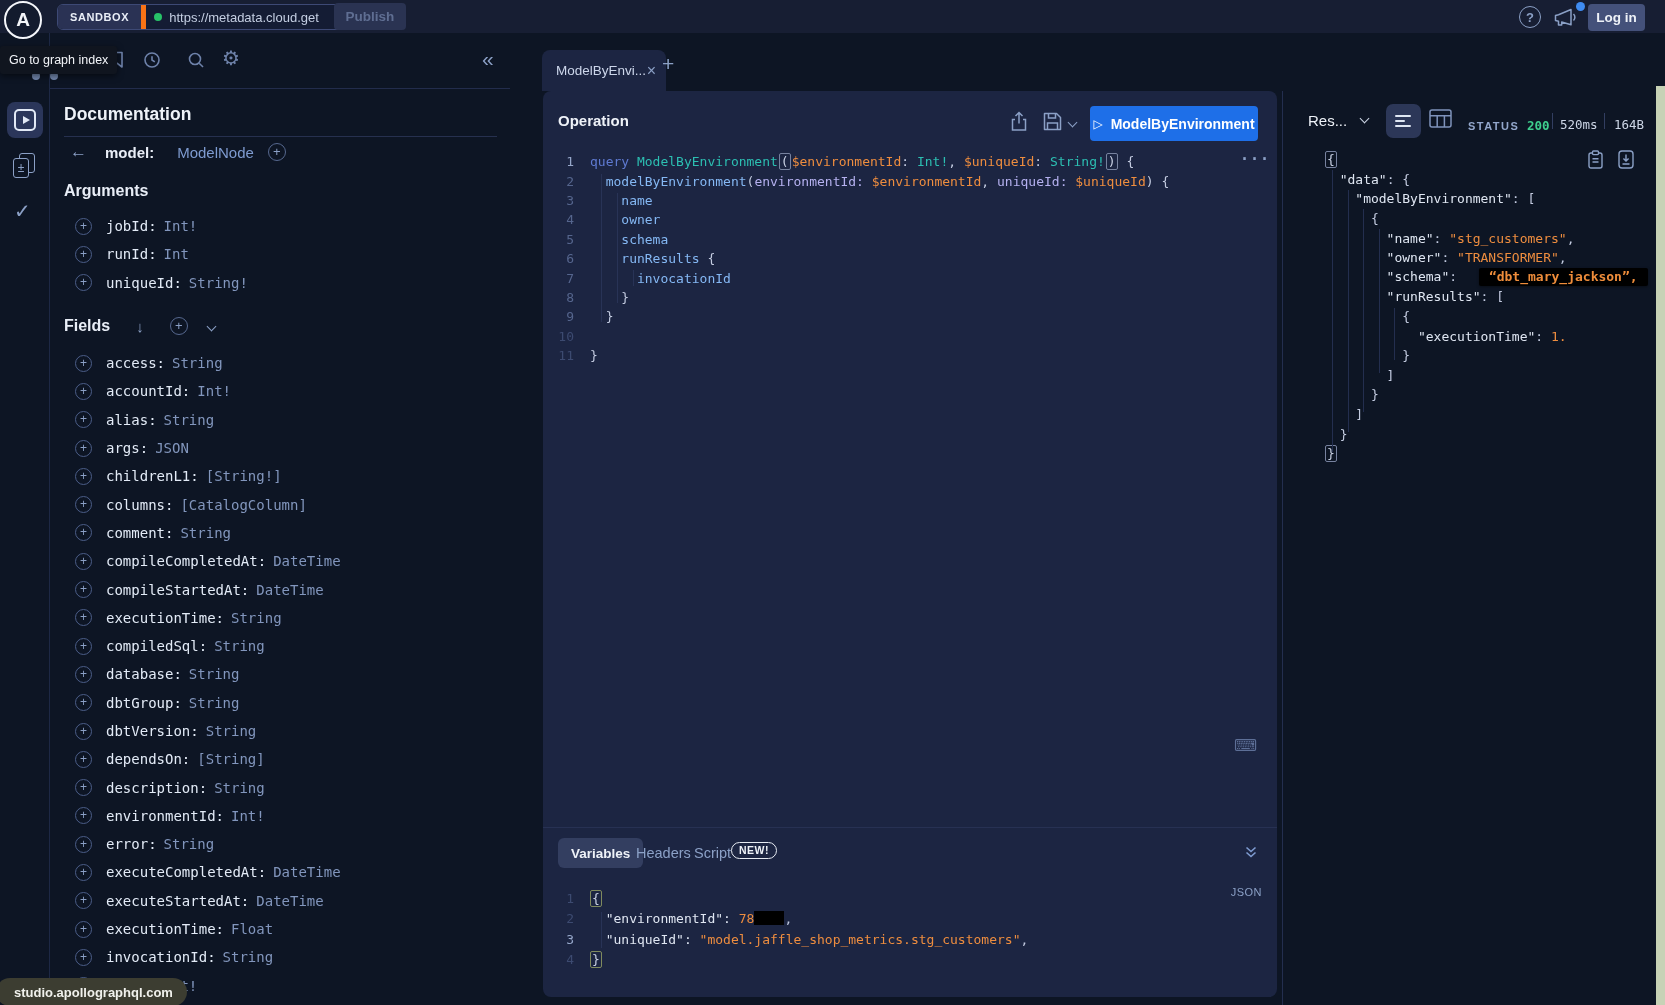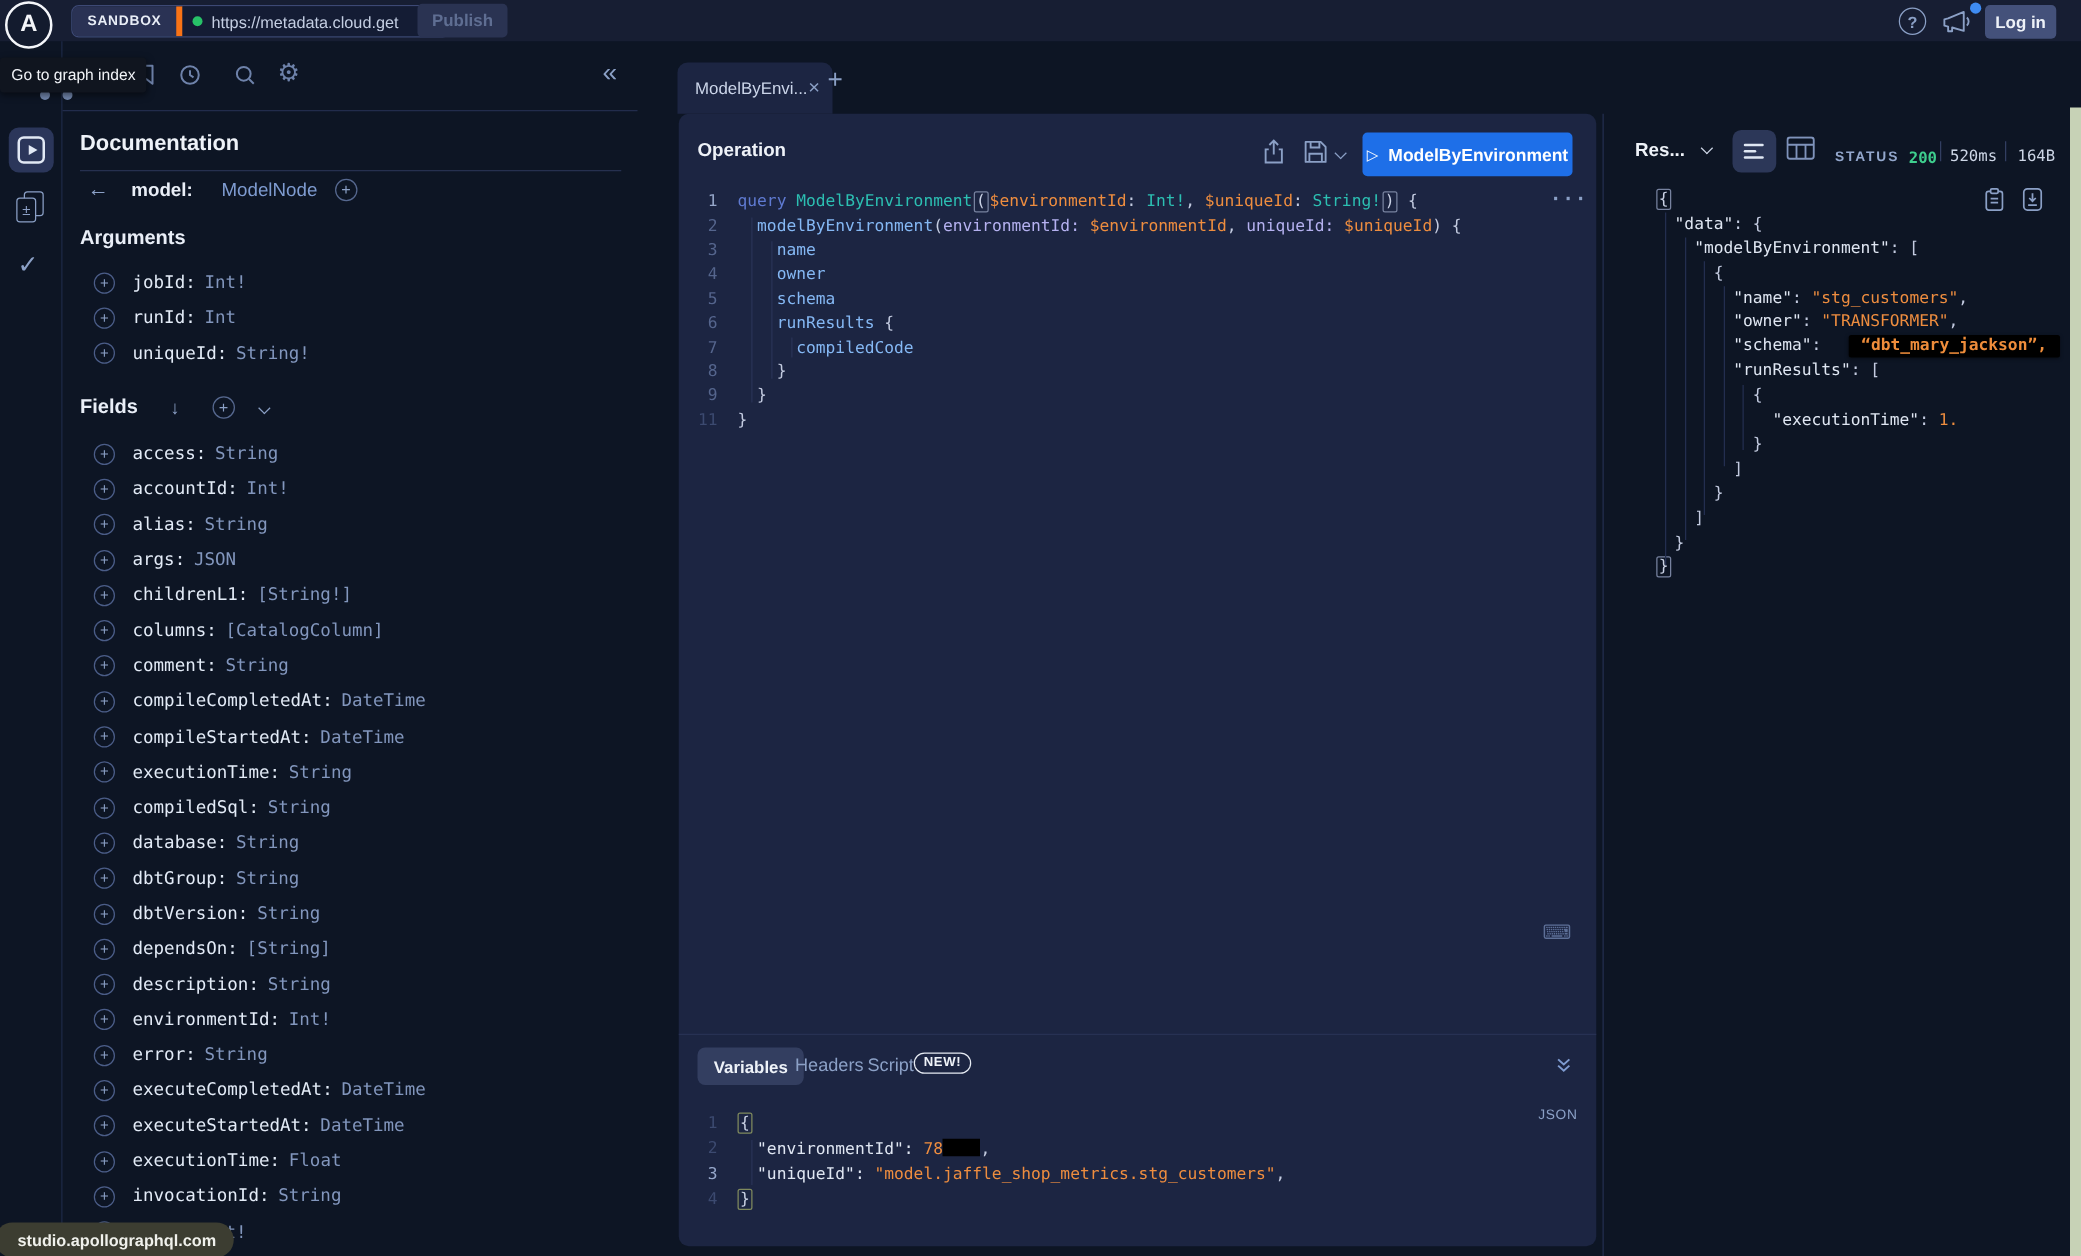--- a/index.html
+++ b/index.html
@@ -120,21 +120,21 @@
   .vtab-active { left:558px; top:838px; height:30px; background:#333e60; border-radius:6px; padding:12px 13px;
                  display:flex; align-items:center; font-size:13.5px; font-weight:bold; color:#eef2f8; }
   .vtab { top:845px; font-size:14.5px; color:#8ba0c6; }
   .newbadge { left:731px; top:842px; border:1.5px solid #e6ebf3; border-radius:9px; padding:1px 7px 2px;
               font-size:10.5px; font-weight:bold; color:#eef2f8; letter-spacing:.5px; }
   .jsonlbl { left:1200px; top:886px; width:62px; text-align:right; font-size:11px; color:#8ba0c6; letter-spacing:.5px; }
   .ved .ed-line { height:20.5px; }
 
   
   .resp-border { left:1282px; top:91px; width:1px; height:914px; background:#232e4f; }
-  .resp-title { left:1308px; top:112px; font-size:15px; font-weight:bold; color:#eef2f8; display:flex; align-items:center; gap:14px; }
+  .resp-title { left:1308px; top:112px; font-size:15px; font-weight:normal; color:#eef2f8; display:flex; align-items:center; gap:14px; }
   .viewbtn { left:1386px; top:104px; width:35px; height:34px; background:#2c3758; border-radius:7px;
              display:flex; flex-direction:column; justify-content:center; gap:3px; padding-left:9px; }
   .viewbtn i { display:block; height:2px; background:#dfe7f3; border-radius:1px; }
   .tblbtn { left:1429px; top:109px; }
   .stat-lbl { left:1468px; top:120px; font-size:11px; letter-spacing:1.5px; color:#93a7cc; font-weight:bold; }
   .stat-code { left:1527px; top:118px; font-size:12.5px; font-weight:bold; color:#3ecf8e; font-family:"DejaVu Sans Mono", monospace; }
   .vsep { top:113px; width:1px; height:16px; background:#323e61; }
   .stat-val { top:117px; font-size:12.5px; color:#cdd6e6; font-family:"DejaVu Sans Mono", monospace; }
   .resp-copy { left:1588px; top:150px; } .resp-dl { left:1618px; top:150px; }
   .red { left:1283px; top:150px; width:373px; font-size:13px; }
@@ -416,29 +416,33 @@
     <div class="ed-line g-m">
       <span class="gut">5</span>
       <span class="lc"><span class="seg-pun">    </span><span class="seg-fld">schema</span></span>
     </div>
     <div class="ed-line g-m">
       <span class="gut">6</span>
       <span class="lc"><span class="seg-pun">    </span><span class="seg-fld">runResults</span><span class="seg-pun"> {</span></span>
     </div>
     <div class="ed-line g-m">
       <span class="gut">7</span>
-      <span class="lc"><span class="seg-pun">      </span><span class="seg-fld">compiledCode</span></span>
+      <span class="lc"><span class="seg-pun">      </span><span class="seg-fld">invocationId</span></span>
     </div>
     <div class="ed-line g-m">
       <span class="gut">8</span>
       <span class="lc"><span class="seg-pun">    }</span></span>
     </div>
     <div class="ed-line g-m">
       <span class="gut">9</span>
       <span class="lc"><span class="seg-pun">  }</span></span>
+    </div>
+    <div class="ed-line g-d">
+      <span class="gut">10</span>
+      <span class="lc"></span>
     </div>
     <div class="ed-line g-d">
       <span class="gut">11</span>
       <span class="lc"><span class="seg-pun">}</span></span>
     </div>
   </div>
 <div class="abs guide" style="left:601px;top:174px;height:148px;"></div>
 <div class="abs guide" style="left:617px;top:193px;height:110px;"></div>
 <div class="abs guide" style="left:633px;top:270px;height:16px;"></div>
 <div class="abs ell mono">···</div>

